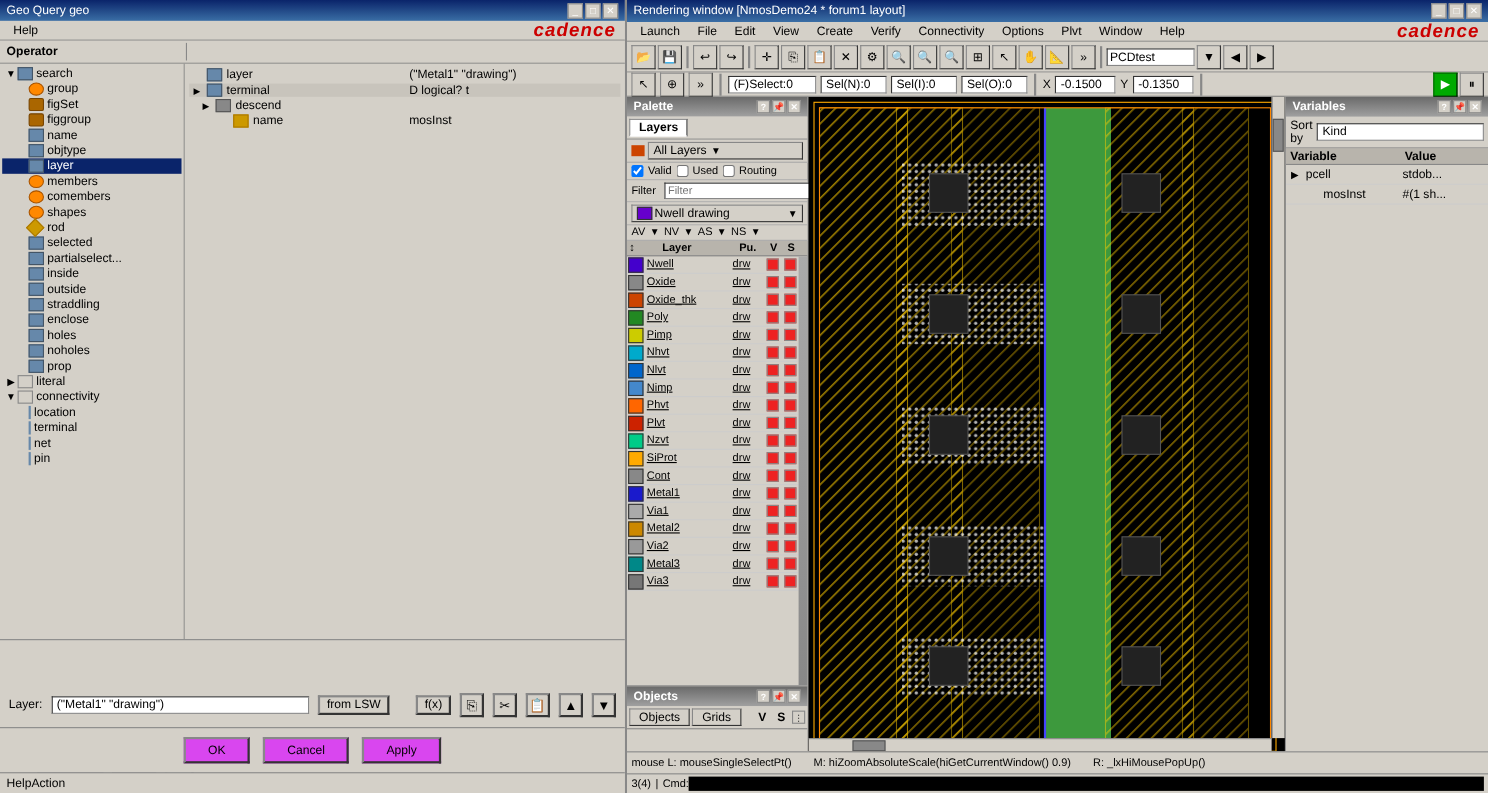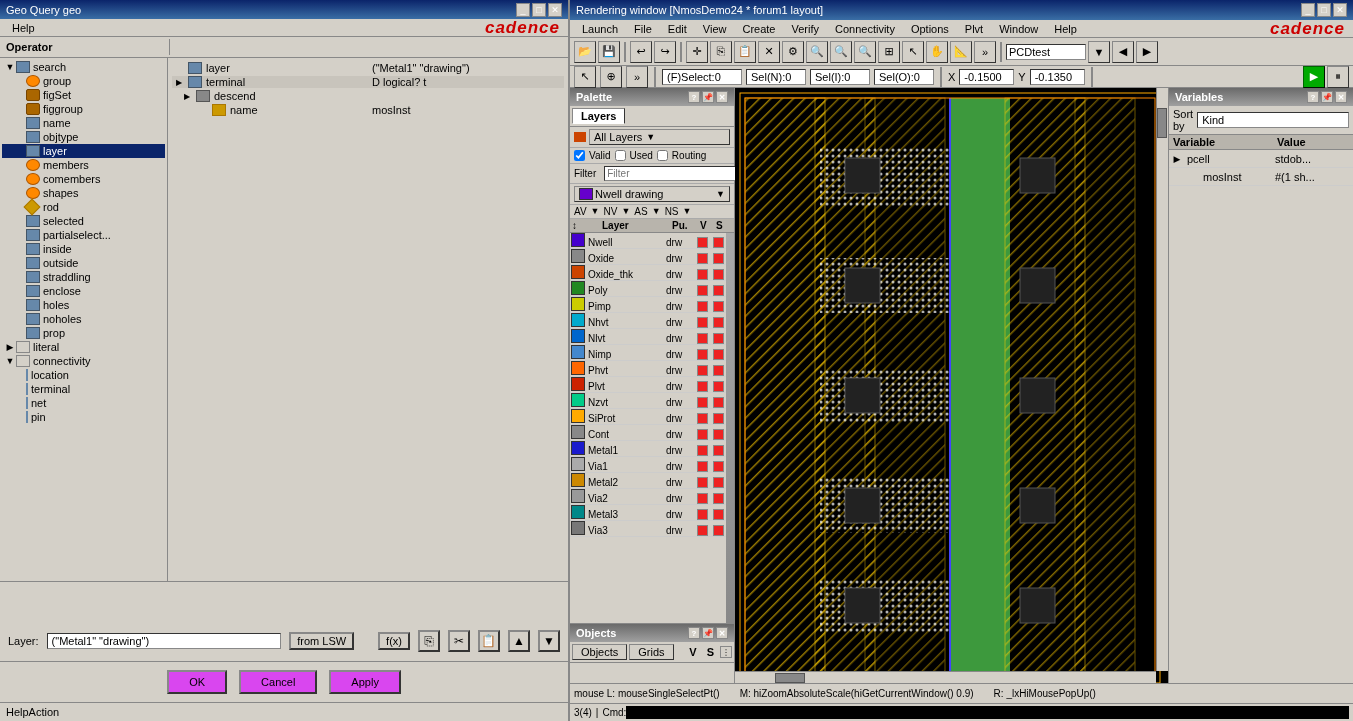--- a/index.html
+++ b/index.html
@@ -356,24 +356,25 @@
     .av-item {
       display: flex; align-items: flex-start; gap: 4px;
     }
     
     .layers-list {
       overflow-y: auto;
       flex: 1;
     }
     .layer-row-item {
       display: flex;
-      align-items: flex-end;
+      align-items: center;
       height: 16px;
       border-bottom: 1px solid #ccc;
       font-size: 10px;
+      text-decoration: underline;
     }
     .layer-color-swatch { width: 14px; height: 14px; margin: 1px; border: 1px solid #333; flex-shrink: 0; }
     .layer-name-cell { flex: 1; padding-left: 2px; font-size: 10px; }
     .layer-pu-cell { width: 28px; font-size: 10px; }
     .layer-check { width: 16px; display: flex; align-items: center; justify-content: center; }
     
     
     .objects-panel {
       height: 60px;
       background: #d4d0c8;

